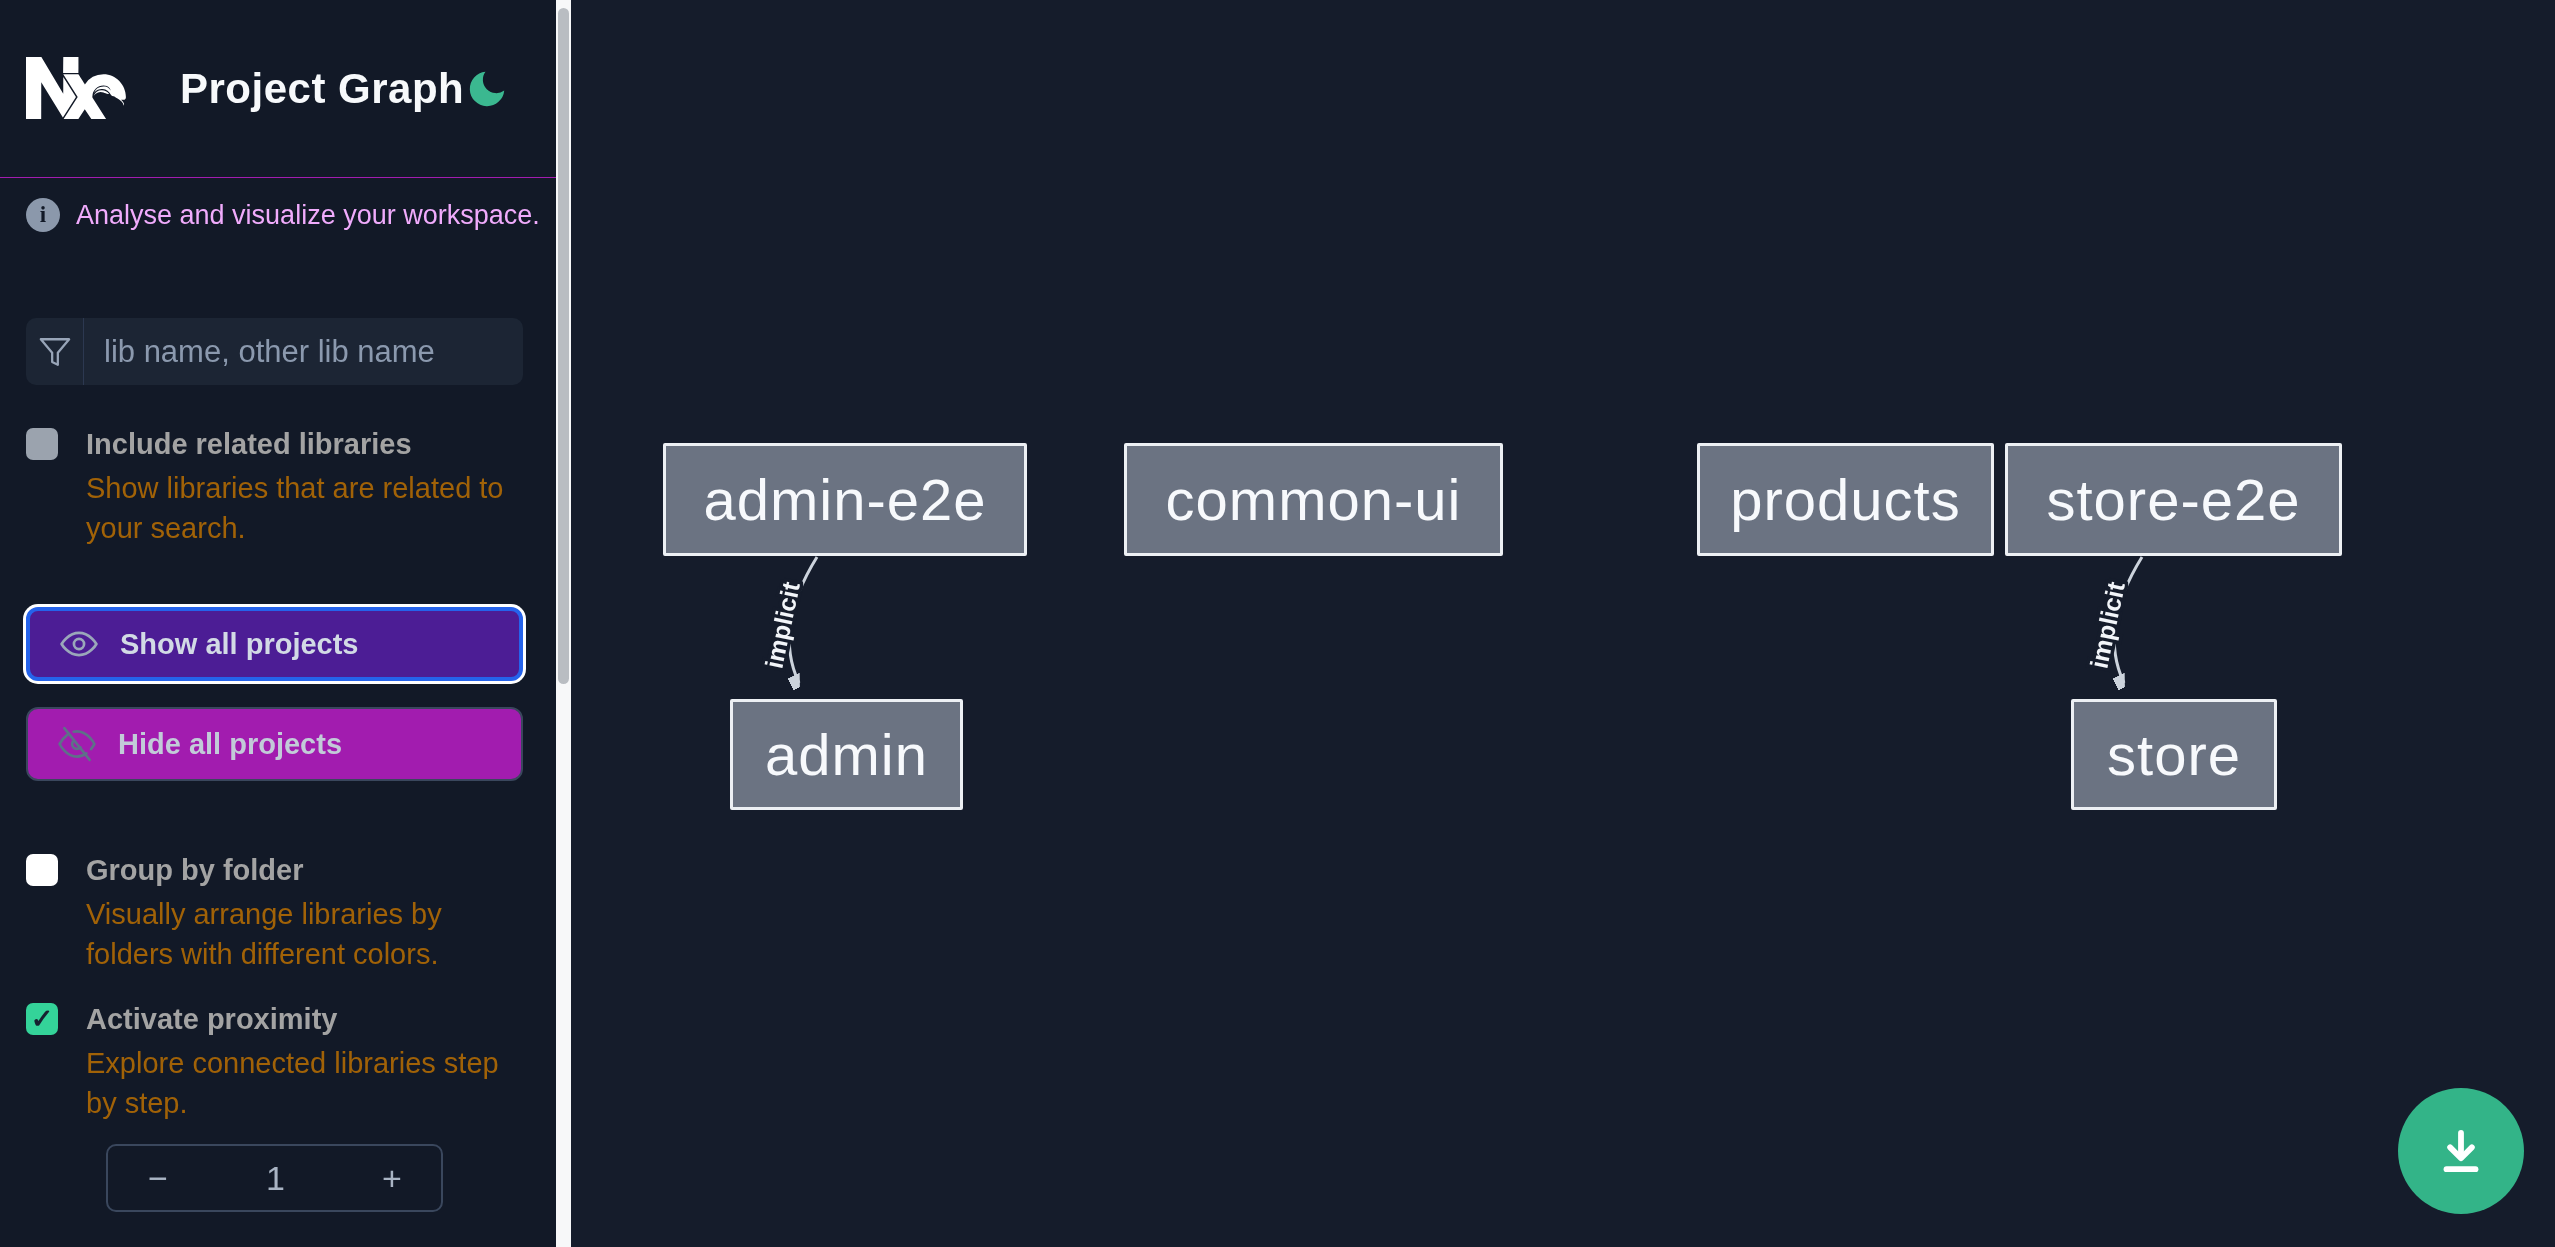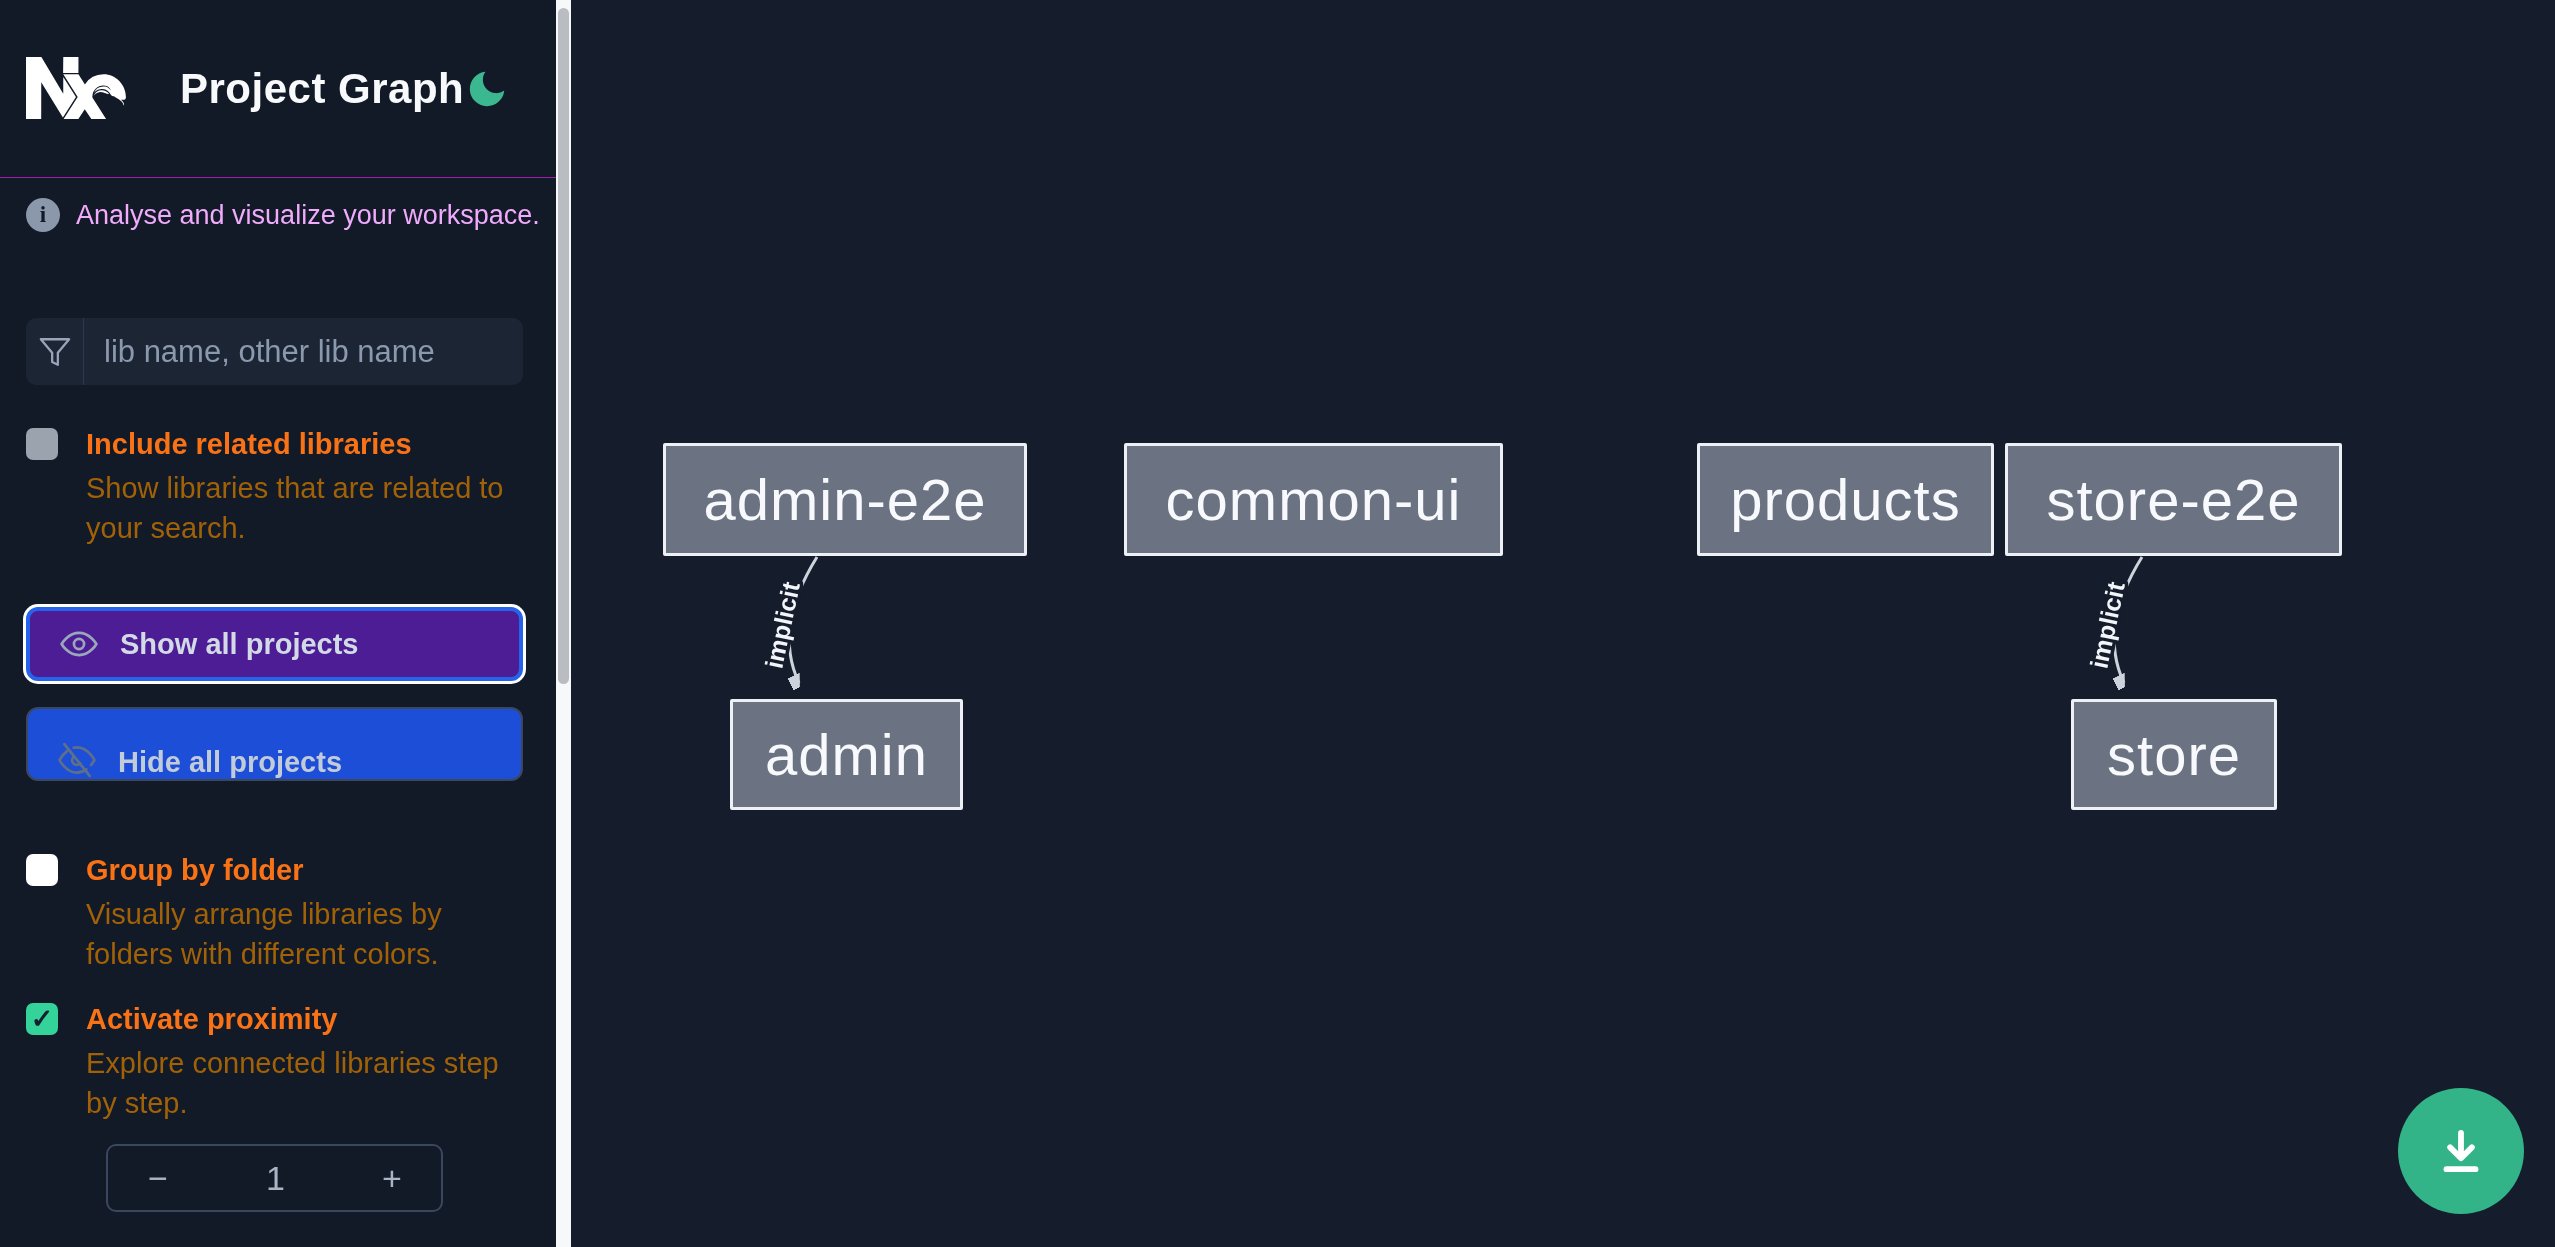--- a/index.html
+++ b/index.html
@@ -33,30 +33,30 @@
                   font-family:"Liberation Sans", sans-serif; }
   .filter-input::placeholder { color:#8b99ae; }
 
   .opt-row { position:absolute; left:26px; width:500px; }
   .checkbox { position:absolute; left:0; top:0; width:32px; height:32px; border-radius:7px; }
   .cb-gray   { background:#9ba3ae; }
   .cb-white  { background:#ffffff; }
   .cb-green  { background:#34d399; color:#16202f; font-size:27px; font-weight:700;
                display:flex; align-items:center; justify-content:center; }
   .opt-label { position:absolute; left:60px; top:0; font-size:29px; font-weight:700;
-               color:#f97316; white-space:nowrap; }
+               color:#a3a3a3; white-space:nowrap; }
   .opt-desc  { position:absolute; left:60px; top:40px; font-size:29px; line-height:40px;
                color:#a16207; width:450px; }
 
   .sb-btn { position:absolute; left:26px; width:497px; height:74px; border-radius:12px;
             display:flex; align-items:center; gap:22px; padding-left:30px;
             cursor:pointer; font-family:"Liberation Sans", sans-serif; }
   .btn-show { top:607px; background:#4c1d95; border:4px solid #2563eb;
               box-shadow:0 0 0 3px #ffffff; }
-  .btn-hide { top:707px; background:#1d4ed8; border:2px solid #3a475d;align-items:flex-end; }
+  .btn-hide { top:707px; background:#a21caf; border:2px solid #3a475d; }
   .sb-btn .lbl { font-size:29px; font-weight:700; color:#d2dae5; }
   .btn-hide .lbl { color:#c2cbd8; }
 
   .stepper { position:absolute; left:106px; top:1144px; width:337px; height:68px;
              border:2px solid #3a475d; border-radius:10px; display:flex; overflow:hidden; }
   .stepper .cell { display:flex; align-items:center; justify-content:center;
                    font-size:34px; color:#a9b4c4; background:transparent; border:none;
                    cursor:pointer; font-family:"Liberation Sans", sans-serif; }
   .step-dec { width:100px; }
   .step-val { width:135px; border-left:2px solid #3a475d; border-right:2px solid #3a475d;

